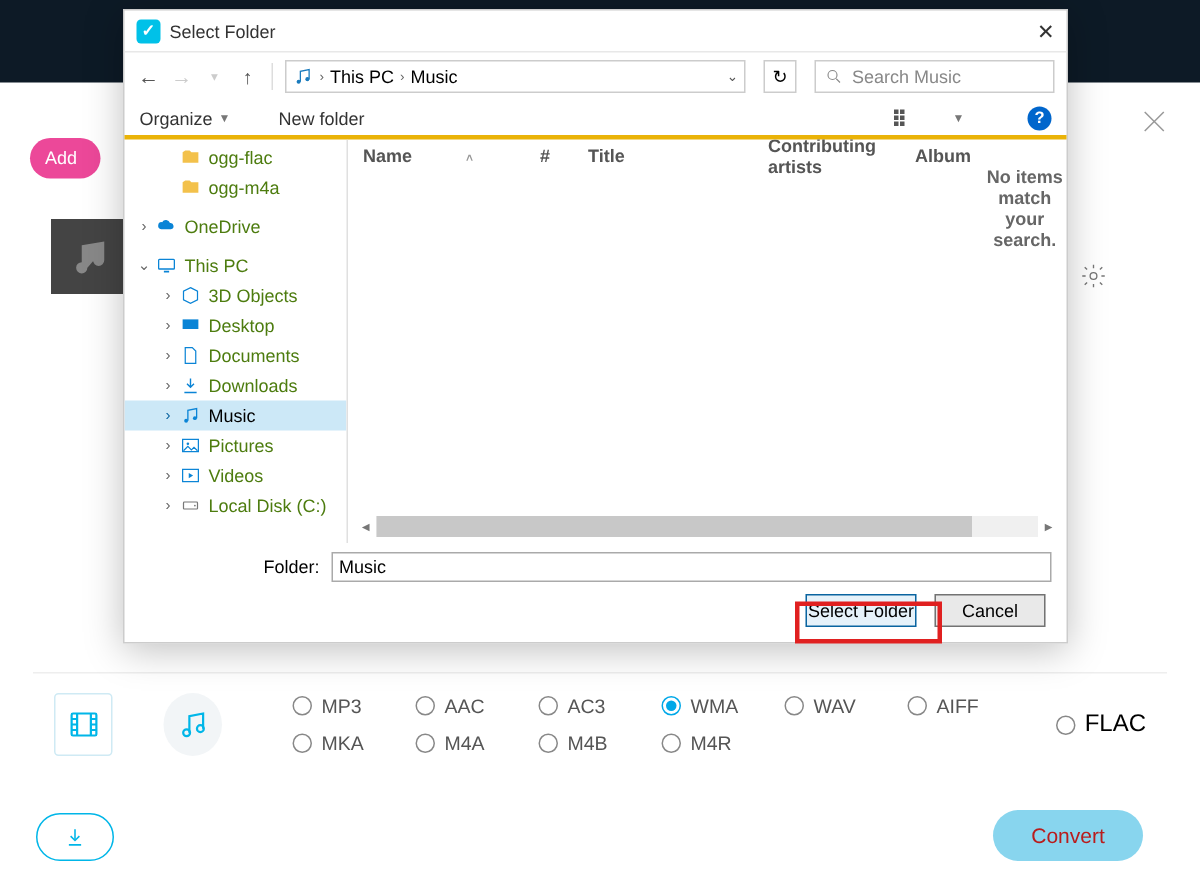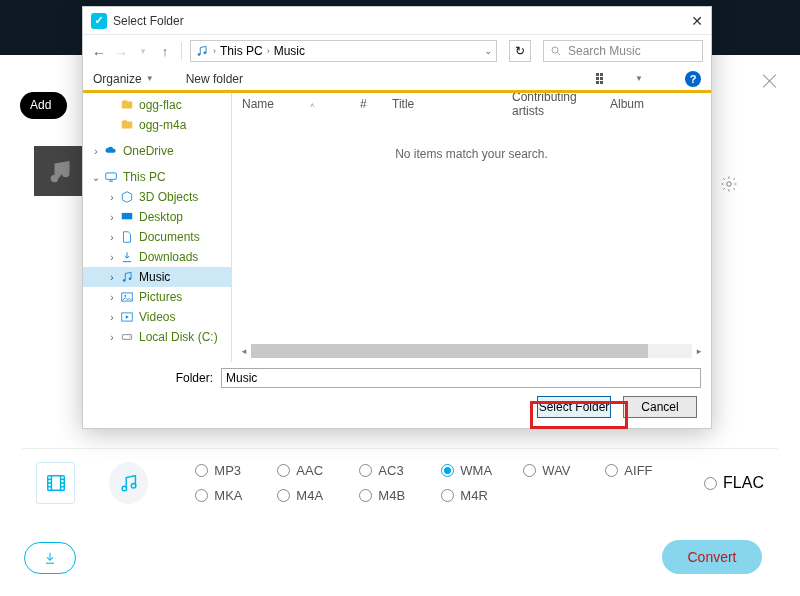--- a/index.html
+++ b/index.html
@@ -11,21 +11,21 @@
     position: absolute; right: 18px; top: 70px; width: 24px; height: 24px;
     color: #999; font-size: 20px; cursor: pointer;
   }
   .x-close::before, .x-close::after {
     content: ""; position: absolute; left: 11px; top: 2px; width: 1px; height: 18px; background: #999;
   }
   .x-close::before { transform: rotate(45deg); }
   .x-close::after { transform: rotate(-45deg); }
 
   .add-btn {
-    position: absolute; top: 92px; left: 20px; background: #000000;
+    position: absolute; top: 92px; left: 20px; background: #ec4899;
     height: 27px; border-radius: 14px; padding: 0 16px 0 10px;
     color: #fff; font-size: 12px; line-height: 27px;
   }
 
   .thumb {
     position: absolute; width: 55px; height: 50px; background: #444;
     left: 34px; top: 146px; display: flex; align-items: center; justify-content: center;
   }
   .thumb svg { width: 30px; height: 30px; fill: #777; }
 
@@ -111,33 +111,33 @@
   .tree-item .exp { width:10px; font-size:10px; color:#666; text-align:center; }
   .tree-item .exp.sel { color:#0a64a0; }
   .tree-item .ico { width:16px; display:flex; align-items:center; justify-content:center; }
   .tree-item .lbl { margin-left:2px; color:#4d7c0f; }
   .tree-item.sel .lbl { color:#000; }
 
   .ico.folder svg, .ico svg { width:14px; height:14px; }
 
   .vsplit { width:1px; background:#e0e0e0; }
 
-  .list { flex:1; display:flex; flex-direction:column; position:relative; }
+  .list { flex:1; display:flex; flex-direction:row; position:relative;font-weight:bold; }
   .list-head {
     height:22px; display:flex; align-items:center; font-size:12px;
     color:#555; padding-left:10px; gap:0;
   }
   .col { padding-right:8px; }
   .col.name { width:118px; }
   .col.num  { width:32px; }
   .col.title{ width:120px; }
   .col.art  { width:98px; }
   .col.alb  { flex:1; }
   .sort-caret { font-size:8px; color:#999; margin-left:36px; }
-  .empty { text-align:center; font-size:12px; color:#666; margin-top:32px; }
+  .empty { text-align:center; font-size:12px; color:#666; margin-top:18px; }
   .hscroll {
     position:absolute; left:5px; right:5px; bottom:4px; height:14px;
     display:flex; align-items:center;
   }
   .hscroll .arrow { width:14px; height:14px; font-size:9px; color:#777; text-align:center; line-height:14px; }
   .hscroll .track { flex:1; height:14px; background:#f0f0f0; position:relative; }
   .hscroll .thumb-bar { position:absolute; left:0; top:0; height:14px; width:90%; background:#c8c8c8; }
 
   .folder-row {
     display:flex; align-items:center; font-size:12px;

